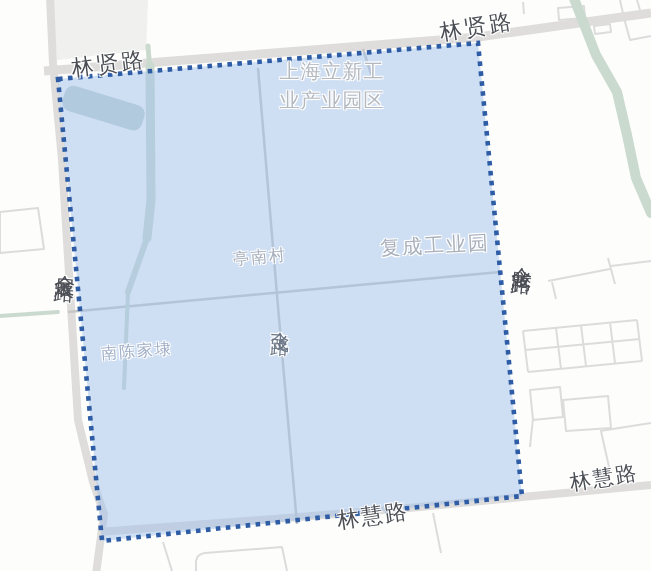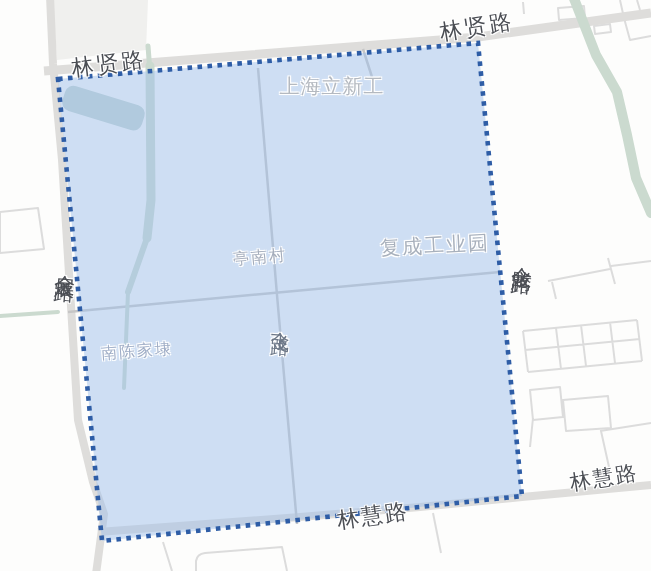--- a/index.html
+++ b/index.html
@@ -75,20 +75,21 @@
 
     <polygon points="58,79 478,43 522,496 102,541" fill="rgba(159,191,233,0.5)"></polygon>
     <polygon points="58,79 478,43 522,496 102,541" fill="none" stroke="#2e5da6" stroke-width="4.6" stroke-dasharray="4.6 5.4"></polygon>
   </svg>
 
   
   <div class="label road-label" id="lbl-linxian-left">林贤路</div>
   <div class="label road-label" id="lbl-linxian-right">林贤路</div>
   <div class="label area-label" id="lbl-lixin-park">
     <div>上海立新工</div>
+    <div>业产业园区</div>
   </div>
   <div class="label road-label vert" id="lbl-jinzhan">金展路</div>
   <div class="label road-label vert" id="lbl-jinteng">金腾路</div>
   <div class="label road-label vert" id="lbl-jinfei">金飞路</div>
   <div class="label area-label" id="lbl-tingnan">亭南村</div>
   <div class="label area-label" id="lbl-fucheng">复成工业园</div>
   <div class="label area-label" id="lbl-nanchen">南陈家埭</div>
   <div class="label road-label" id="lbl-linhui-center">林慧路</div>
   <div class="label road-label" id="lbl-linhui-right">林慧路</div>
 </div>

